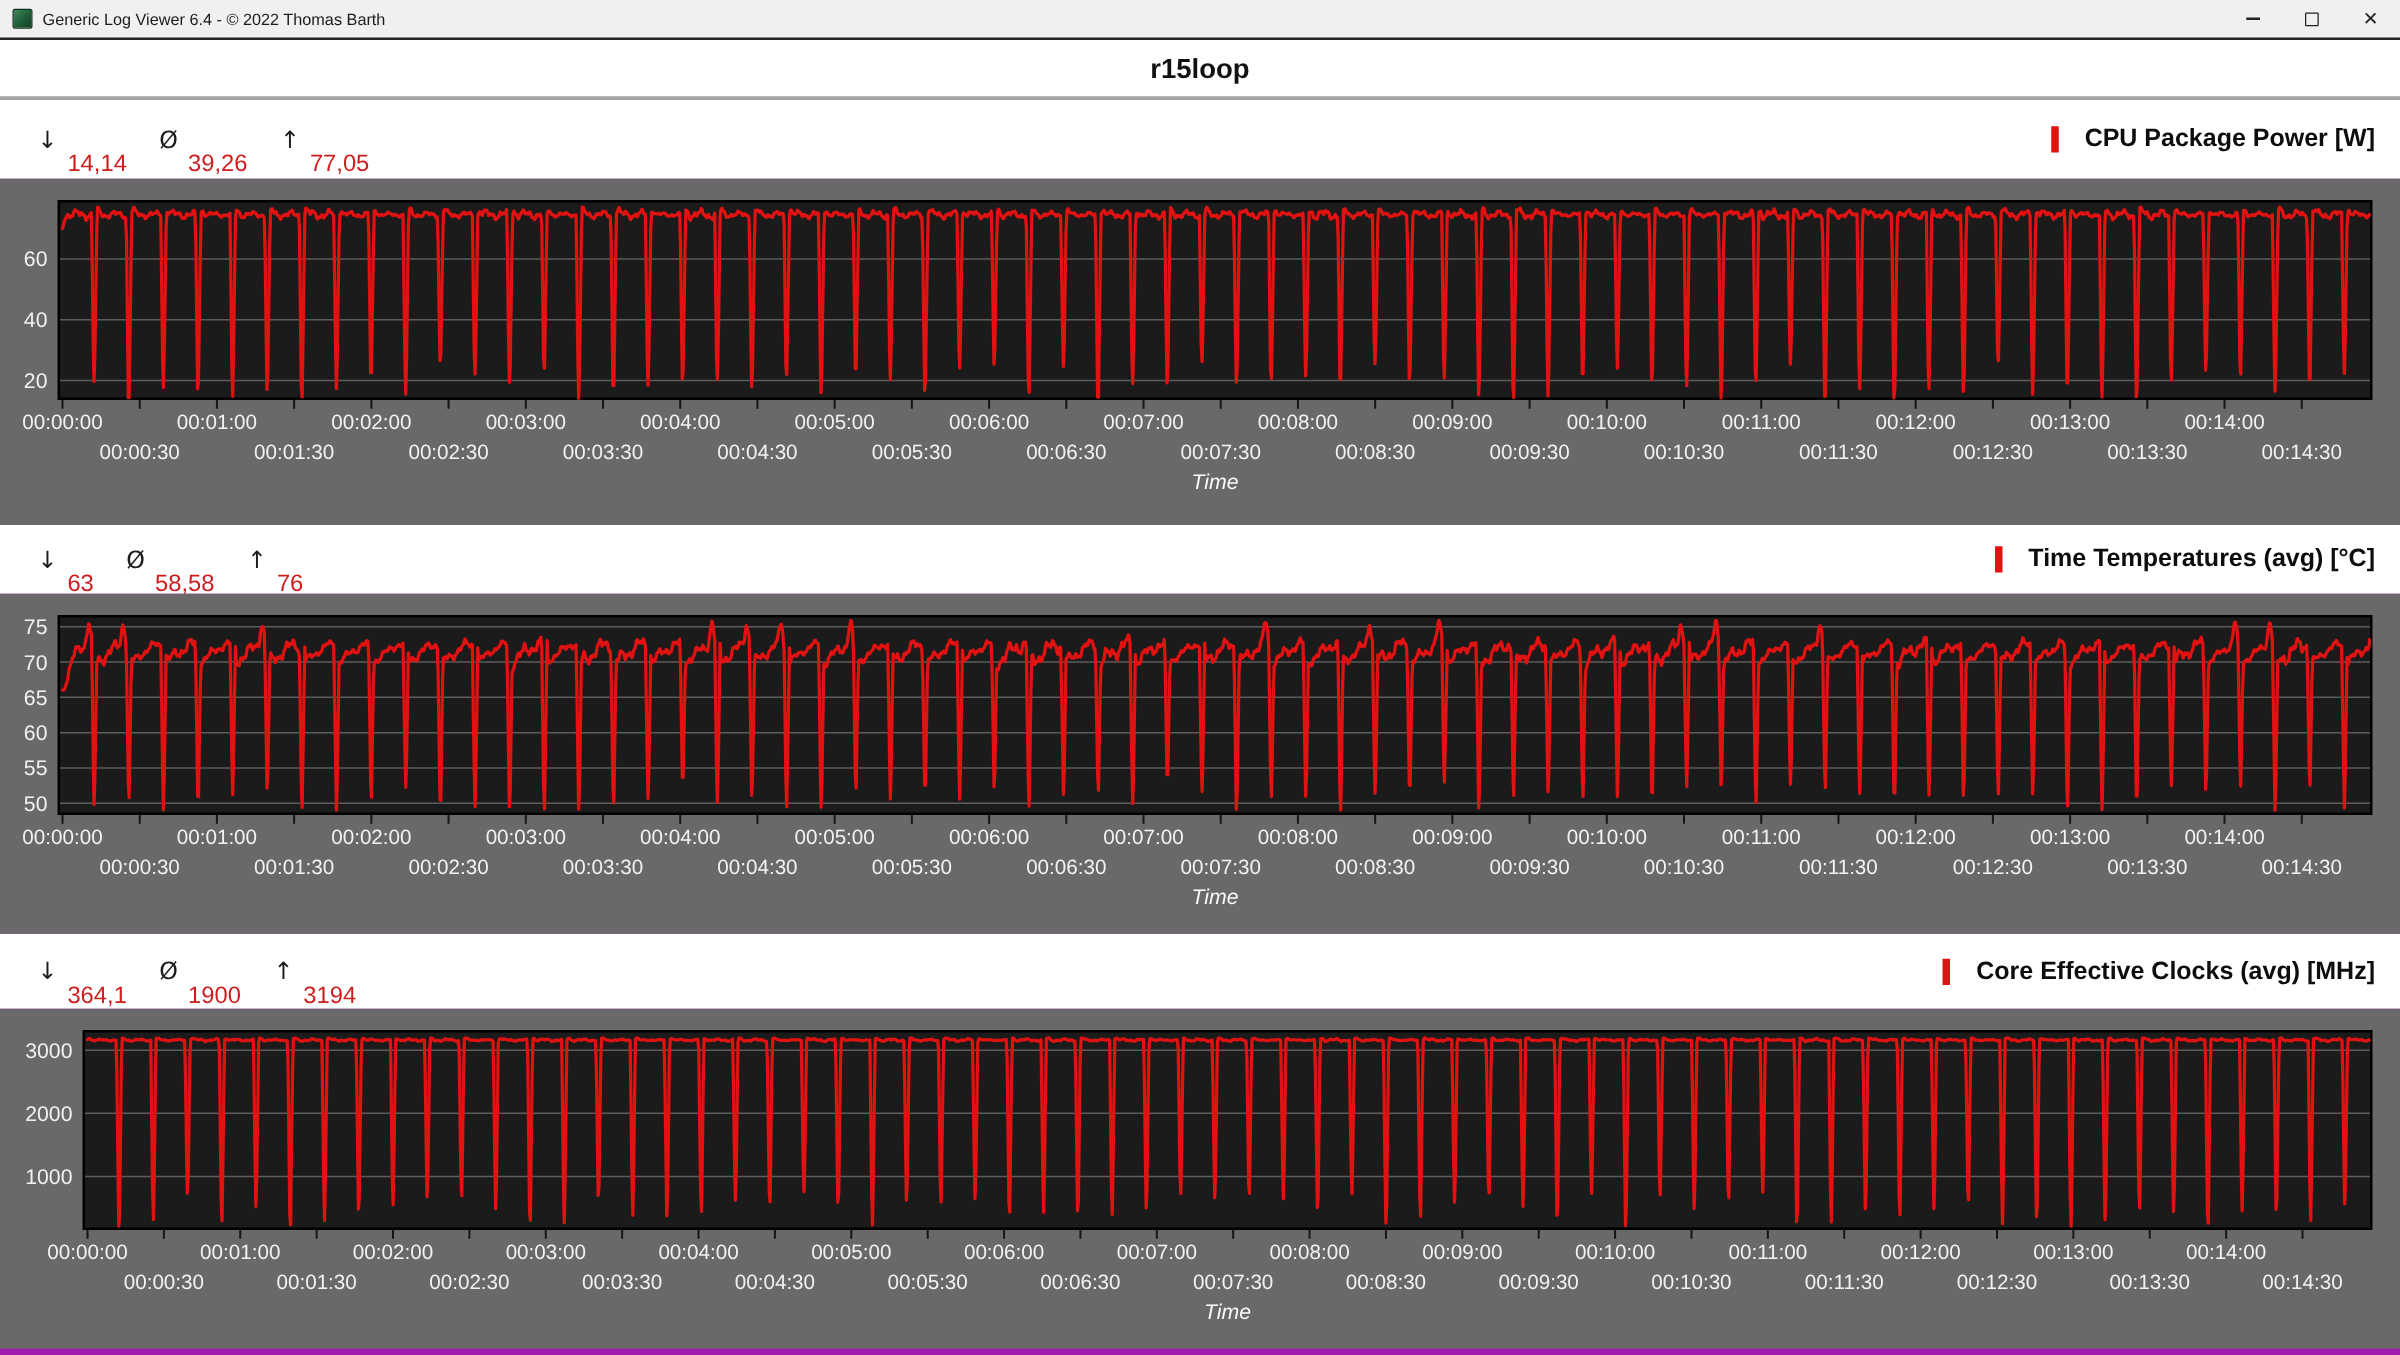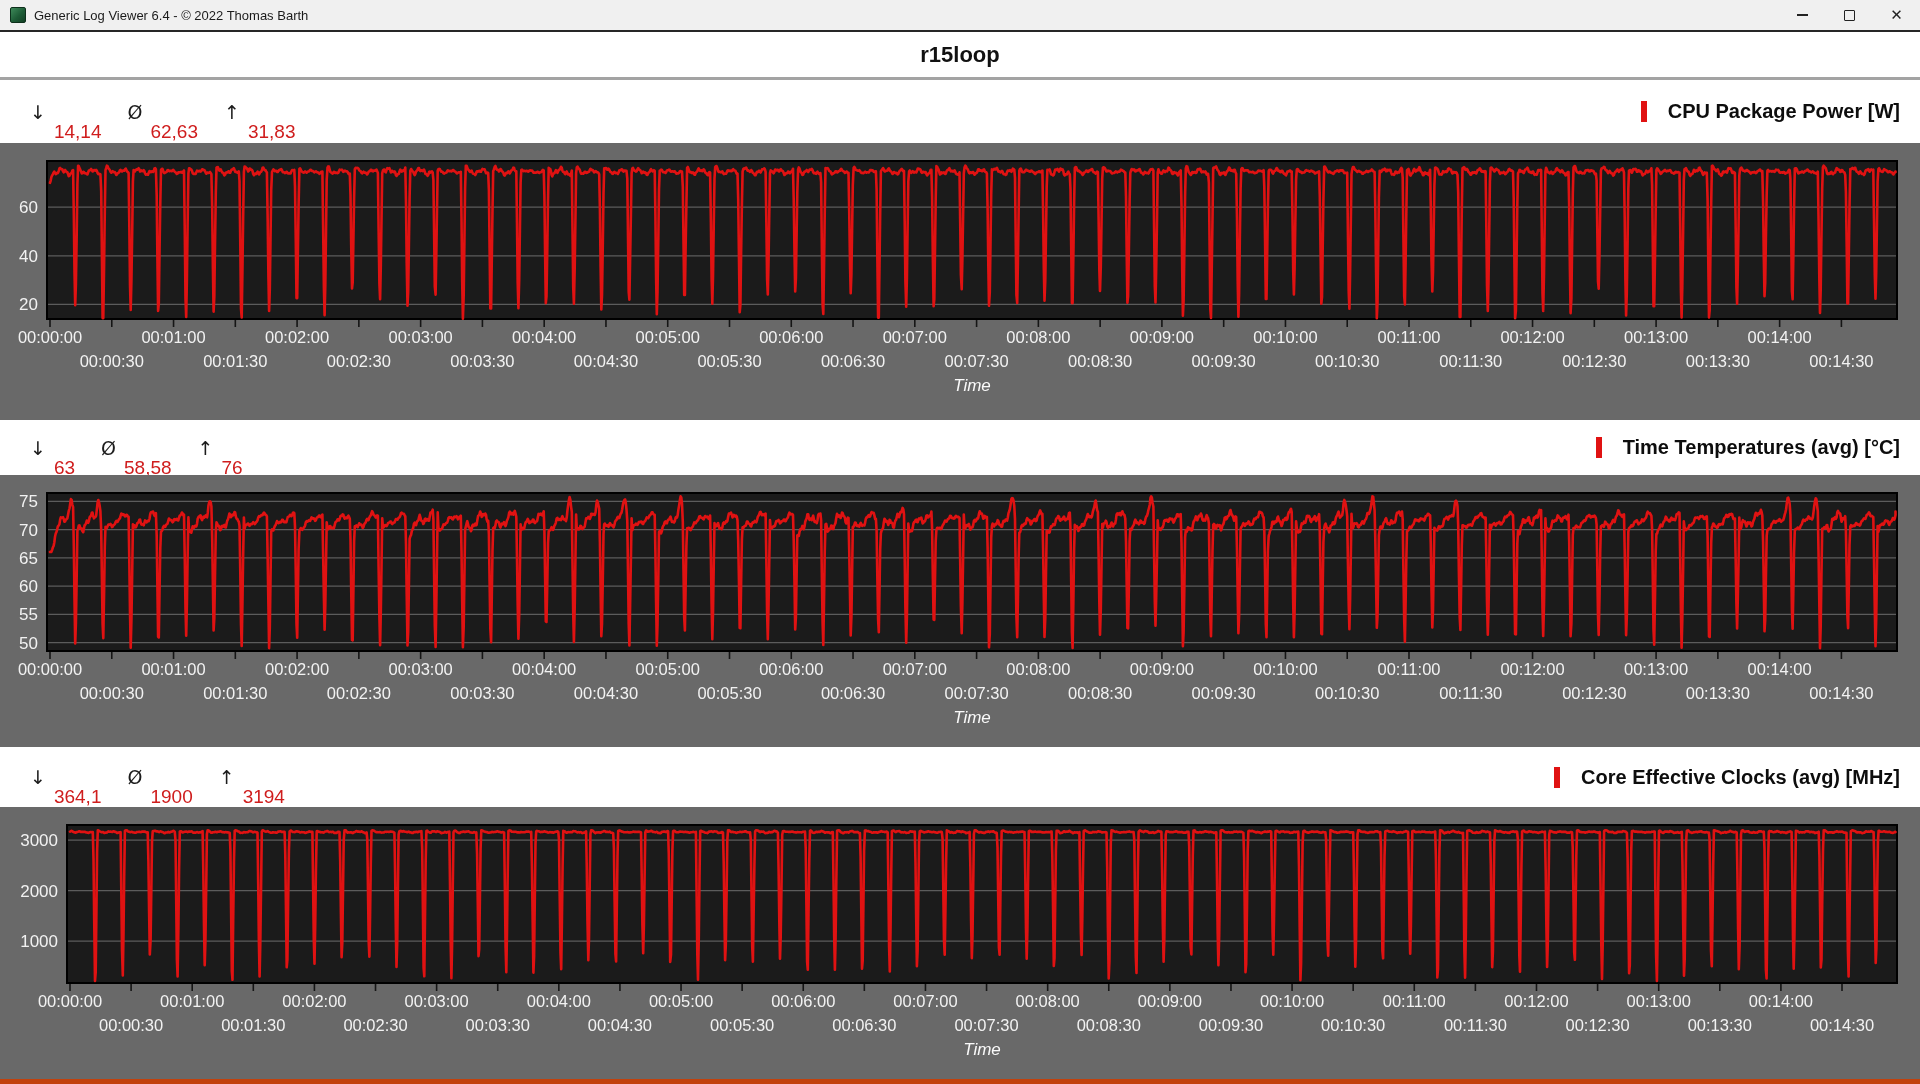--- a/index.html
+++ b/index.html
@@ -1,21 +1,21 @@
 <!DOCTYPE html>
 <html><head>
 <meta charset="utf-8">
 <style>
   html,body{margin:0;padding:0;}
   body{
     width:1920px;height:1084px;overflow:hidden;
     font-family:"Liberation Sans","DejaVu Sans",sans-serif;
     background:#696969;
   }
-  .window{width:1920px;height:1084px;display:flex;flex-direction:column;background:#c2410c;}
+  .window{width:1920px;height:1084px;display:flex;flex-direction:column;background:#a21caf;}
 
   
   .titlebar{
     height:32px;flex:0 0 32px;background:#f0f0f0;display:flex;align-items:center;
     padding-left:10px;border-bottom:2px solid #262626;box-sizing:border-box;
   }
   .app-icon{
     width:16px;height:16px;margin-right:8px;border-radius:2px;
     background:linear-gradient(135deg,#3e8a5a 0%,#1d5c36 55%,#123f24 100%);
     border:1px solid #0d2f1b;box-sizing:border-box;
@@ -75,23 +75,23 @@
   </div>
 
   <div class="doc-title">r15loop</div>
 
   <section class="panel">
     <div class="panel-header h63">
       <div class="stats">
         <span class="sym">↓</span>
         <span class="val">14,14</span>
         <span class="sym">Ø</span>
-        <span class="val">62,63</span>
+        <span class="val">39,26</span>
         <span class="sym">↑</span>
-        <span class="val">31,83</span>
+        <span class="val">77,05</span>
       </div>
       <div class="series-label">
         <span class="legend-bar"></span>
         <span class="series-name">CPU Package Power [W]</span>
       </div>
     </div>
     <div class="panel-body b277">
       <svg class="chart" viewBox="0 0 1920 277">
           <rect x="47" y="18" width="1850" height="158" fill="#1b1b1b" stroke="#000" stroke-width="2"></rect>
           <line x1="48" y1="161.41538461538462" x2="1896" y2="161.41538461538462" stroke="#5c5c5c" stroke-width="1.2"></line>

